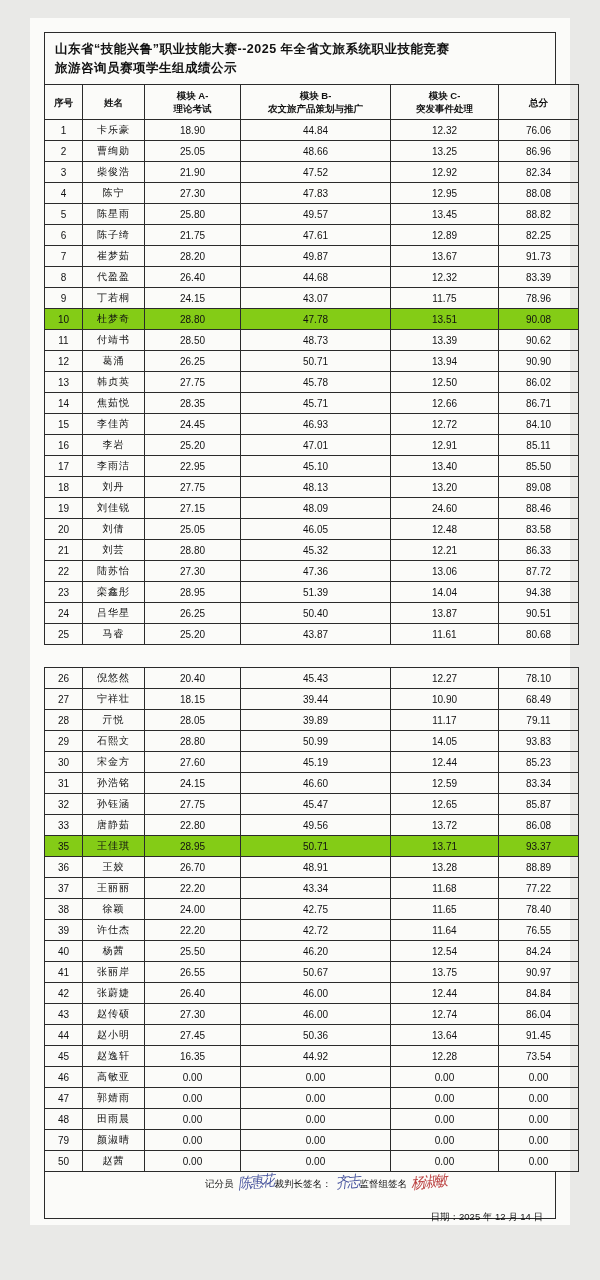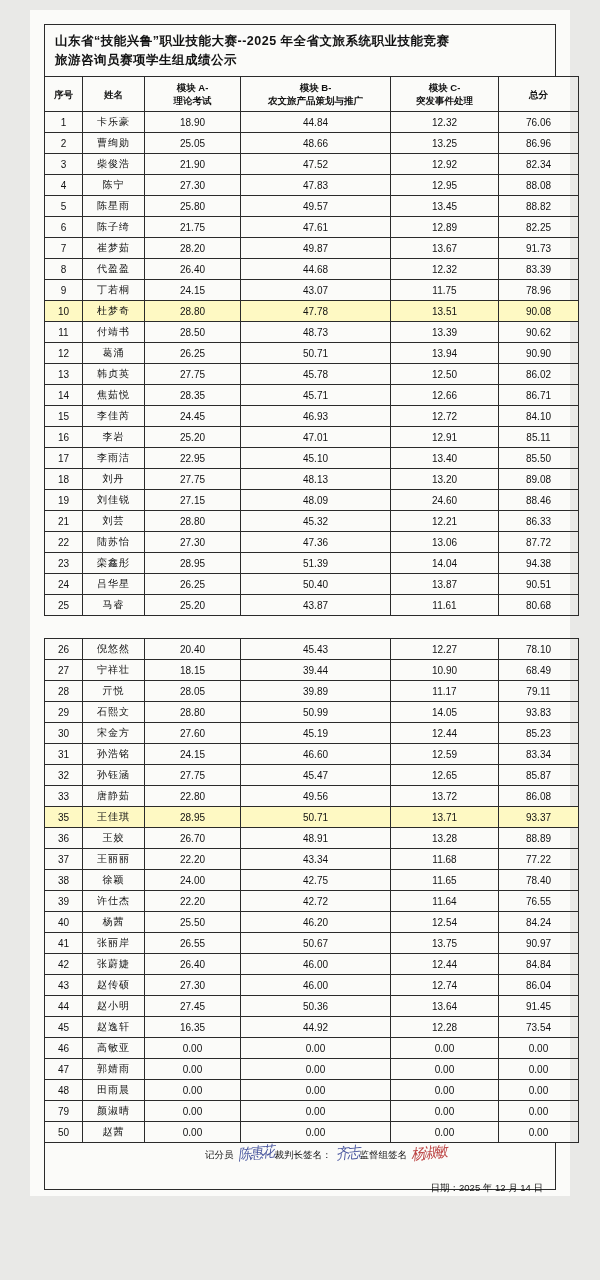--- a/index.html
+++ b/index.html
@@ -10,21 +10,21 @@
     width: 600px;
     min-height: 1280px;
     background: #e8e8e6;
     font-family: "Liberation Sans", sans-serif;
   }
   .page {
     position: relative;
     width: 600px;
     min-height: 1280px;
     background: #e9e9e7;
-    padding: 0;
+    padding: 8px;
     box-sizing: border-box;
   }
   .sheet {
     position: relative;
     margin: 0 auto;
     width: 540px;
     background: #fbfbf9;
     padding: 14px 14px 6px 14px;
     box-sizing: border-box;
   }
@@ -66,21 +66,21 @@
     height: 34px;
   }
   .col-idx { width: 38px; }
   .col-name { width: 62px; }
   .col-a { width: 96px; }
   .col-b { width: 150px; }
   .col-c { width: 108px; }
   .col-total { width: 80px; }
   .hdr-two-line span { display: block; }
   .row-hl td {
-    background: #fef9c3;
+    background: #84cc16;
     margin-top: 36px;
   }
   .name-cell {
     letter-spacing: 1px;
   }
   .block-gap {
     height: 22px;
   }
   .second-table-wrap {
     margin-top: 0;
@@ -327,20 +327,28 @@
           </tr>
           <tr>
             <td>19</td>
             <td class="name-cell">刘佳锐</td>
             <td>27.15</td>
             <td>48.09</td>
             <td>24.60</td>
             <td>88.46</td>
           </tr>
           <tr>
+            <td>20</td>
+            <td class="name-cell">刘倩</td>
+            <td>25.05</td>
+            <td>46.05</td>
+            <td>12.48</td>
+            <td>83.58</td>
+          </tr>
+          <tr>
             <td>21</td>
             <td class="name-cell">刘芸</td>
             <td>28.80</td>
             <td>45.32</td>
             <td>12.21</td>
             <td>86.33</td>
           </tr>
           <tr>
             <td>22</td>
             <td class="name-cell">陆苏怡</td>

